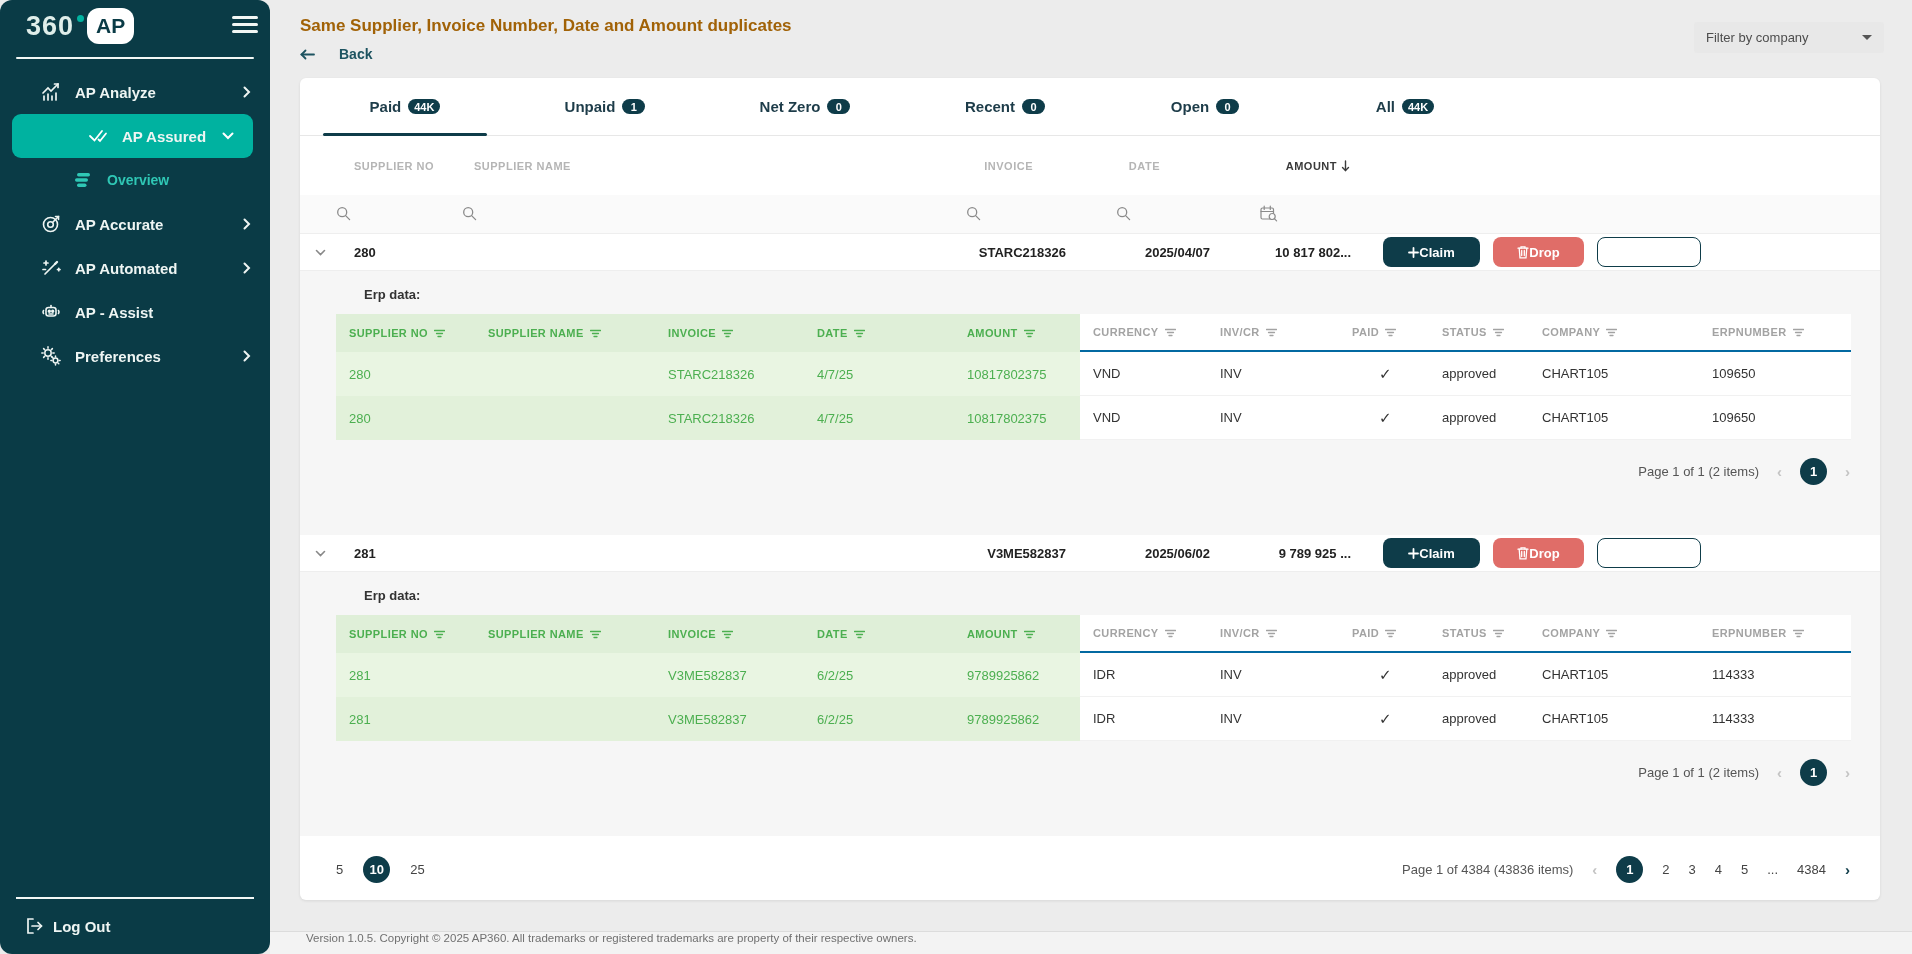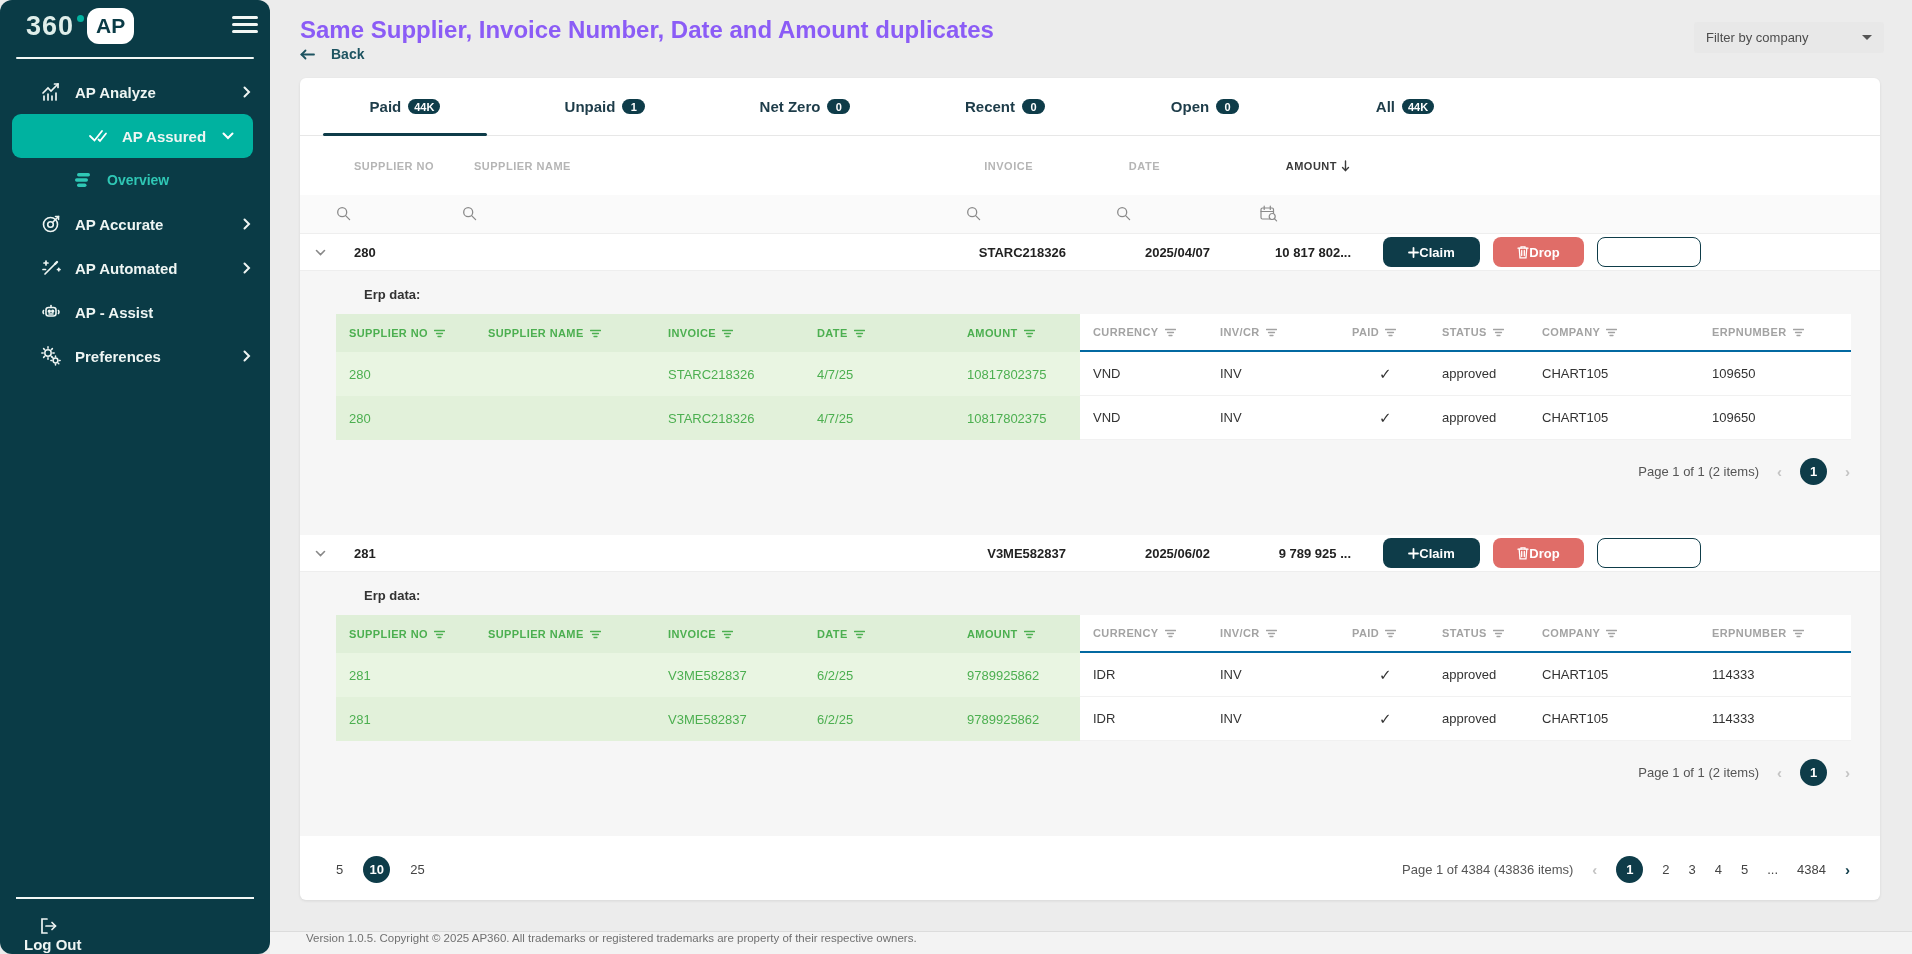--- a/index.html
+++ b/index.html
@@ -15,26 +15,26 @@
   .logo .lap{background:#ffffff;color:#0a3b46;font-weight:800;font-size:21px;border-radius:12px;padding:6px 9px;margin-left:1px;}
   .sb-divider{position:absolute;left:16px;right:16px;height:2px;background:#f2f7f5;border-radius:1px;}
   .sb-list{position:absolute;top:70px;left:0;right:0;}
   .sb-item{position:relative;height:44px;display:flex;align-items:center;padding-left:40px;cursor:pointer;font-size:15px;font-weight:600;}
   .sb-item.sub{padding-left:72px;font-size:14px;}
   .sb-item .sb-ic{width:22px;height:22px;margin-right:13px;flex:0 0 22px;display:flex;align-items:center;justify-content:center;}
   .sb-item .chev{position:absolute;right:19px;top:50%;transform:translateY(-50%);}
   .sb-item.active-pill{background:#00b2a0;margin:0 17px 0 12px;padding-left:28px;border-radius:9px;justify-content:center;}
   .sb-item.selected-sub{color:#2fc7b5;}
   .sb-bottom-divider{position:absolute;left:16px;right:16px;top:897px;height:2px;background:#f2f7f5;}
-  .sb-logout{position:absolute;left:24px;top:916px;display:flex;align-items:center;font-size:15px;font-weight:600;cursor:pointer;flex-direction:column;}
+  .sb-logout{position:absolute;left:24px;top:916px;display:flex;align-items:center;font-size:15px;font-weight:600;cursor:pointer;}
   .sb-logout .sb-ic{width:20px;height:20px;margin-right:9px;}
 
   
-  .page-title{position:absolute;left:300px;top:16px;font-size:24px;font-weight:700;color:#8b5cf6;}
-  .back-link{position:absolute;left:300px;top:46px;display:flex;align-items:center;gap:16px;font-size:14px;font-weight:700;color:#1d5360;cursor:pointer;}
+  .page-title{position:absolute;left:300px;top:16px;font-size:17px;font-weight:700;color:#a16207;}
+  .back-link{position:absolute;left:300px;top:46px;display:flex;align-items:center;gap:24px;font-size:14px;font-weight:700;color:#1d5360;cursor:pointer;}
   .company-filter{position:absolute;left:1694px;top:22px;width:190px;height:31px;background:#e8e8e8;border-radius:3px;display:flex;align-items:center;cursor:pointer;}
   .company-filter .cf-text{font-size:13px;color:#4d4d4d;padding-left:12px;flex:1;}
   .company-filter .cf-caret{width:0;height:0;border-left:5px solid transparent;border-right:5px solid transparent;border-top:5px solid #555;margin-right:12px;}
 
   
   .card{position:absolute;left:300px;top:78px;width:1580px;height:822px;background:#fff;border-radius:6px;box-shadow:0 1px 3px rgba(0,0,0,.09);}
 
   
   .tabs{height:58px;border-bottom:1px solid #e7e7e7;display:flex;padding-left:5px;box-sizing:border-box;}
   .tab{position:relative;width:200px;display:flex;align-items:center;justify-content:center;gap:7px;cursor:pointer;font-size:15px;font-weight:600;color:#1d3c49;}

